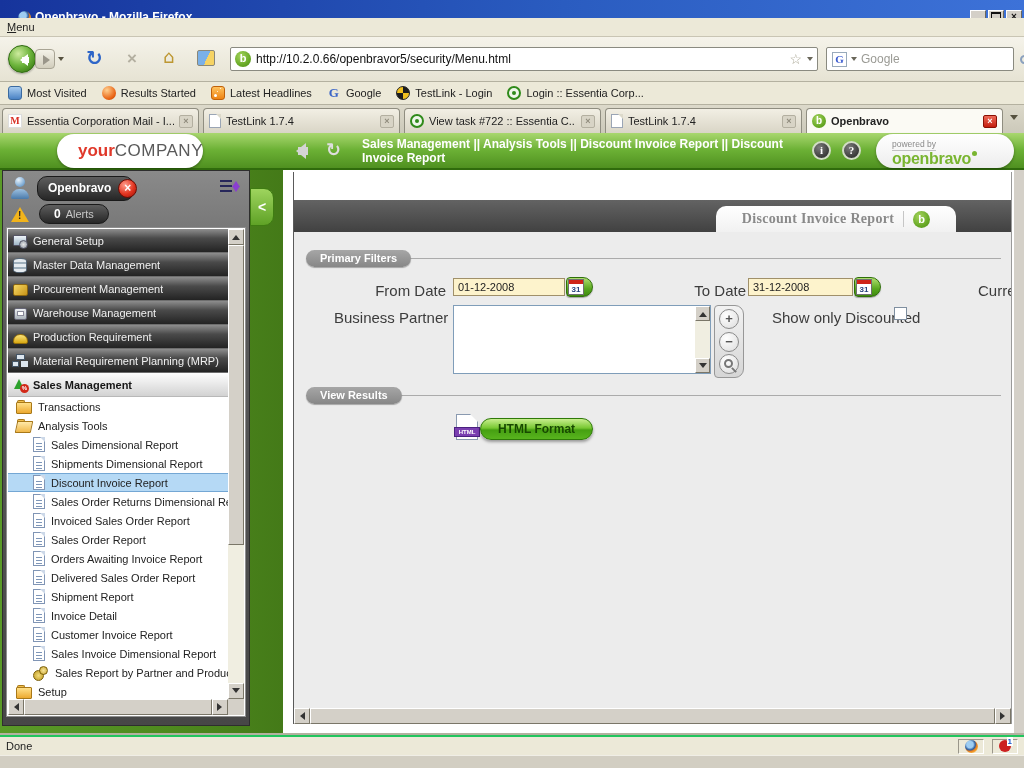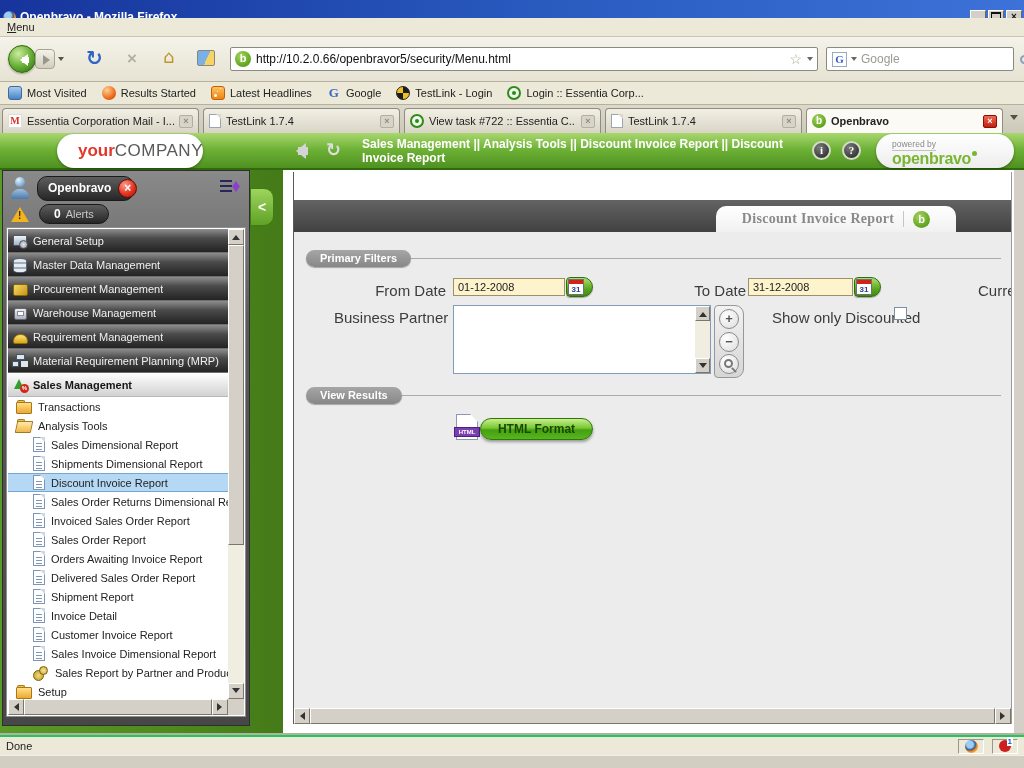--- a/index.html
+++ b/index.html
@@ -1,21 +1,21 @@
 <!DOCTYPE html>
 <html><head>
 <meta charset="utf-8">
 <style>
   *{box-sizing:border-box;margin:0;padding:0}
   html,body{width:1024px;height:768px;overflow:hidden}
   body{font-family:"Liberation Sans",sans-serif;background:#d4d0c8;position:relative;font-size:11px;color:#222}
   #screen{position:absolute;inset:0;background:#ece9d8}
 
   
-  .titlebar{position:absolute;left:0;top:0;right:0;height:34px;background:linear-gradient(to right,#16349c,#2a5cc0 55%,#3d72d8);display:flex;align-items:center;padding-left:3px;color:#fff;font-weight:bold;font-size:12px;gap:4px}
+  .titlebar{position:absolute;left:0;top:0;right:0;height:34px;background:linear-gradient(to right,#16349c,#2a5cc0 55%,#3d72d8);display:flex;align-items:center;padding-left:18px;color:#fff;font-weight:bold;font-size:12px;gap:4px}
   .ffmini{width:13px;height:13px;border-radius:50%;background:radial-gradient(circle at 38% 35%,#9ecdf2 0 28%,#2d5d9e 46%,#e87f20 58%,#f6b03a 74%,#b5500e 100%);flex:none}
   .winbtns{margin-left:auto;display:flex;gap:2px;padding-right:2px}
   .wbtn{width:16px;height:14px;background:#d4d0c8;border:1px solid;border-color:#fff #6a665a #6a665a #fff;display:flex;align-items:center;justify-content:center;color:#111}
   .wb-min::after{content:"";width:7px;height:2px;background:#111;margin-top:7px}
   .wb-res::after{content:"";width:8px;height:7px;border:1px solid #111;border-top-width:2px}
   .wb-x{font:bold 10px/12px "Liberation Sans",sans-serif}
 
   
   .menubar{position:absolute;left:0;top:18px;right:0;height:19px;background:#ece9d8;border-bottom:1px solid #c9c5b4;display:flex;align-items:center;padding-left:7px}
   .menu-label{display:inline-block;font-size:11px;color:#222}
@@ -354,21 +354,21 @@
           <div class="mrow">
               <span class="si si-proc"></span>
               <span class="lbl">Procurement Management</span>
             </div>
           <div class="mrow">
               <span class="si si-wh"></span>
               <span class="lbl">Warehouse Management</span>
             </div>
           <div class="mrow">
               <span class="si si-prod"></span>
-              <span class="lbl">Requirement Management</span>
+              <span class="lbl">Production Requirement</span>
             </div>
           <div class="mrow">
               <span class="si si-mrp"></span>
               <span class="lbl">Material Requirement Planning (MRP)</span>
             </div>
           <div class="mrow open">
               <span class="si si-sales"></span>
               <span class="lbl">Sales Management</span>
             </div>
           <div class="lrow">

